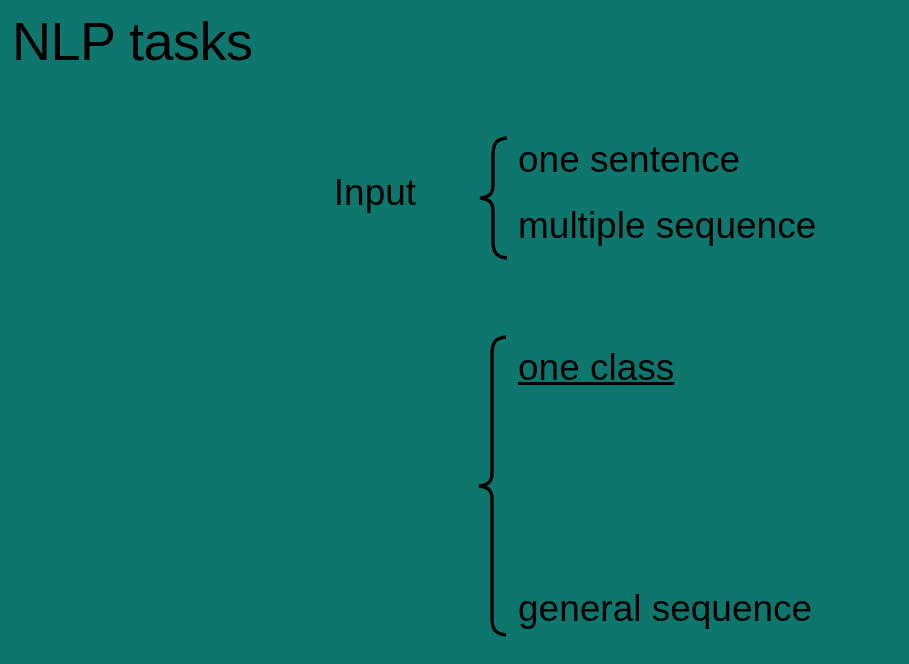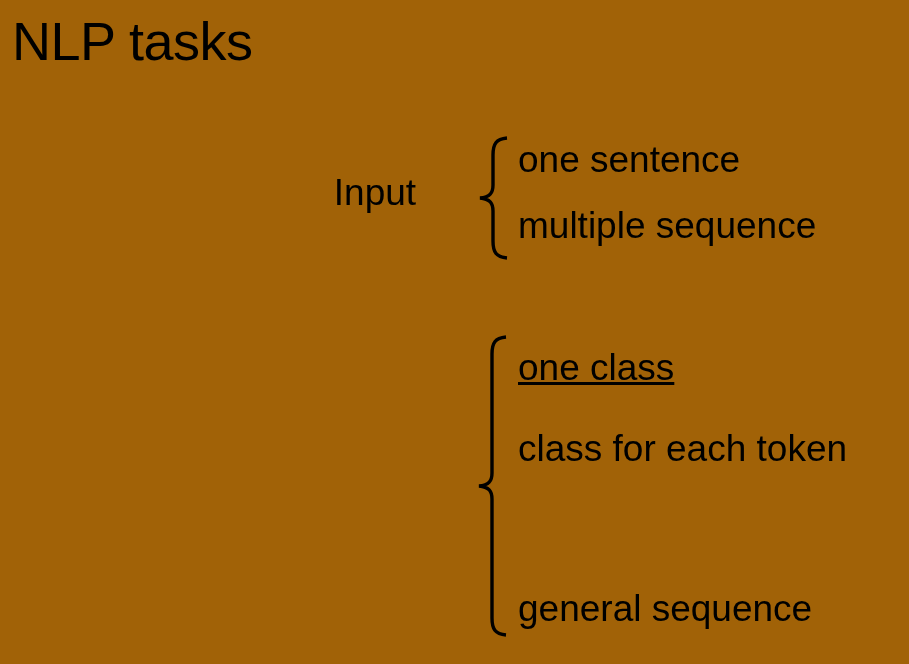--- a/index.html
+++ b/index.html
@@ -4,21 +4,21 @@
 <style>
   html, body {
     margin: 0;
     padding: 0;
     background: #ffffff;
   }
   .slide {
     position: relative;
     width: 909px;
     height: 664px;
-    background: #a16207;
+    background: #0f766e;
     color: #000000;
     font-family: "Liberation Sans", sans-serif;
     overflow: hidden;
   }
   .title {
     position: absolute;
     left: 12px;
     top: 14px;
     font-size: 54px;
     font-weight: 300;
@@ -69,16 +69,15 @@
 
   <div class="item in-item-0">one sentence</div>
   <div class="item in-item-1">multiple sequence</div>
 
 
   <svg class="brace brace-output" width="32" height="302" viewBox="0 0 32 302" aria-hidden="true">
     <path d="M 30 2 C 19 3, 16 8, 16 19 L 16 138 C 16 146, 13 150, 3 151 C 13 152, 16 156, 16 164 L 16 283 C 16 294, 19 299, 30 300" fill="none" stroke="#000000" stroke-width="3.4"></path>
   </svg>
 
   <div class="item out-item-0">one class</div>
-  <div class="item out-item-1">class for each token</div>
   <div class="item out-item-3">general sequence</div>
 
 </div>
 
 </body></html>

